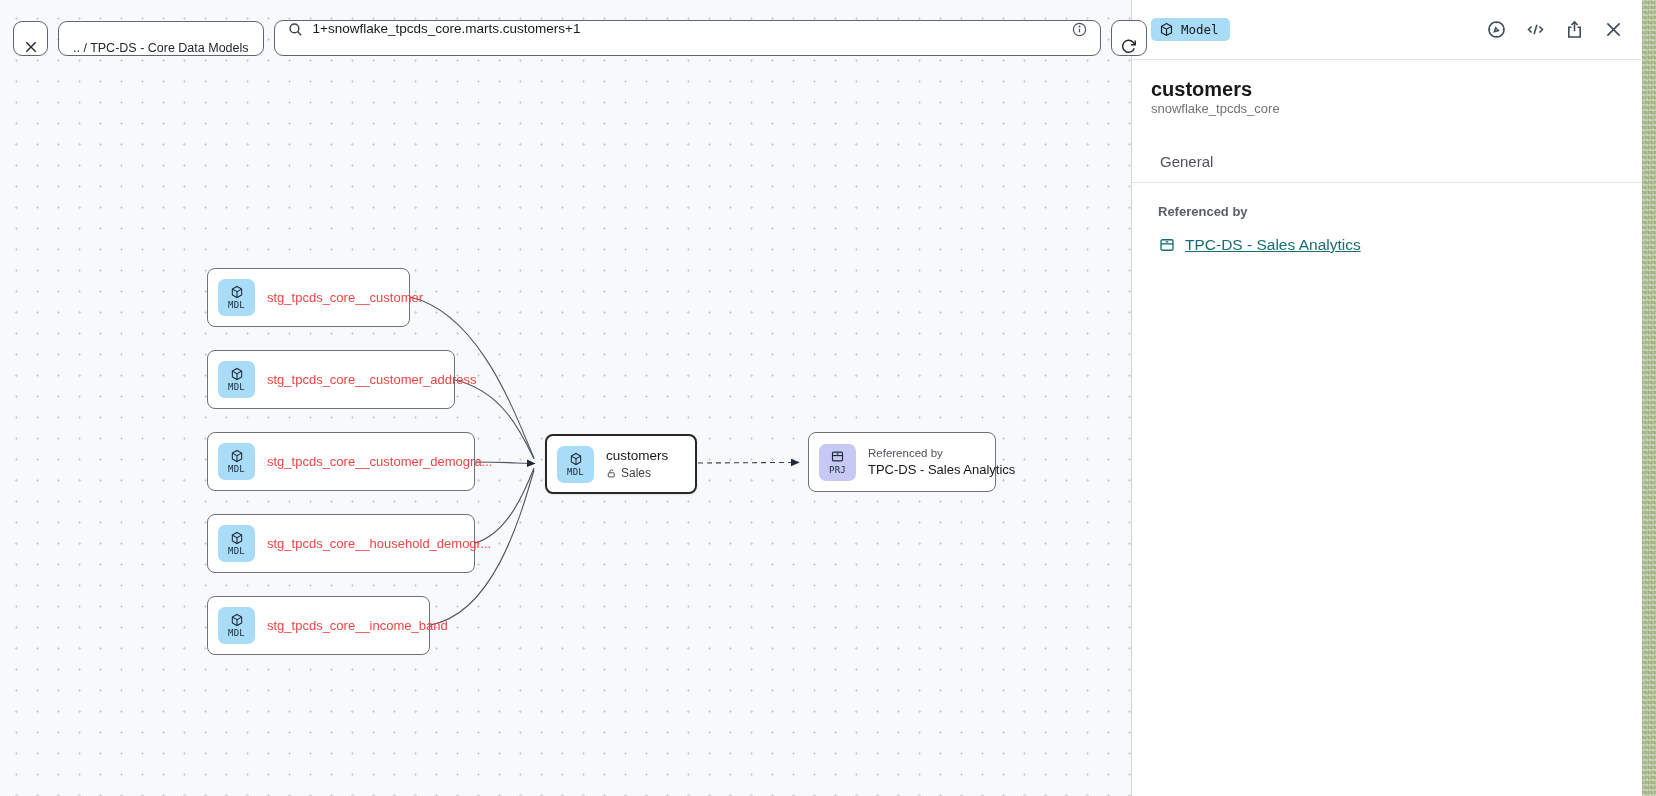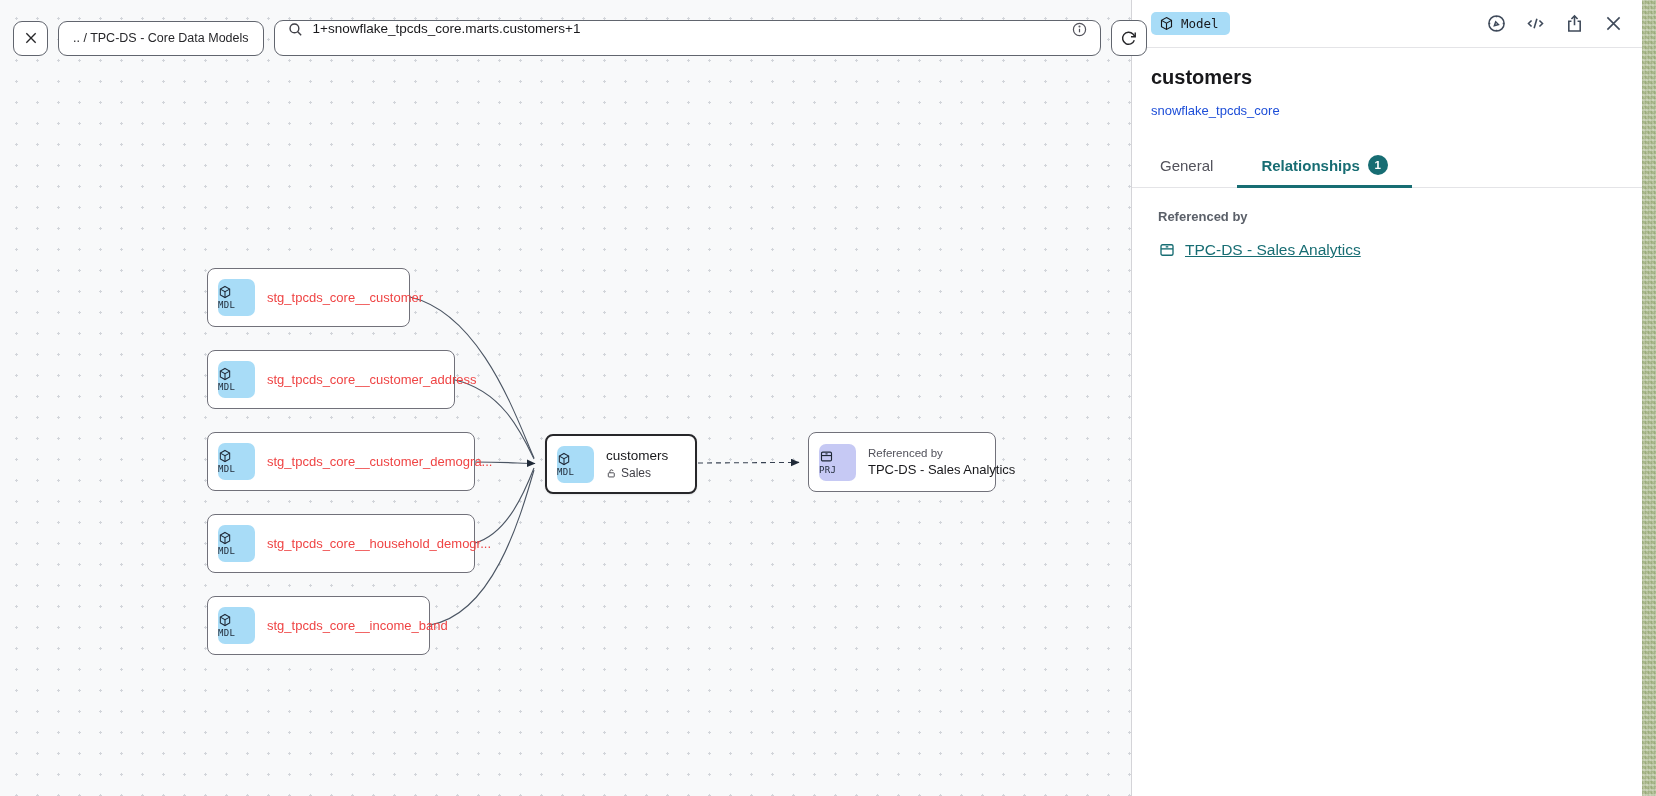--- a/index.html
+++ b/index.html
@@ -23,21 +23,21 @@
     position:relative;width:1131px;height:796px;flex:0 0 auto;
     background-color:#f8f9fa;
     background-image:radial-gradient(circle,#d2d5da 1.1px,transparent 1.4px);
     background-size:21px 21px;background-position:6px 8px;
   }
   .edges{position:absolute;inset:0;width:100%;height:100%;pointer-events:none}
 
   
   .topbar{position:absolute;left:13px;top:20px;display:flex;align-items:center;gap:10px;z-index:5}
   .tb-btn{
-    display:flex;align-items:center;justify-content:center;
+    display:flex;align-items:flex-end;justify-content:center;
     height:35px;background:#fff;border:1px solid #61656e;border-radius:9px;
     color:#27272a;cursor:pointer;
   }
   .tb-close{width:35px}
   .tb-crumb{padding:0 14px;font-size:12.5px;white-space:nowrap}
   .searchbar{
     display:flex;align-items:flex-start;gap:9px;height:36px;width:827px;
     background:#fff;border:1px solid #61656e;border-radius:9px;padding:0 12px;
   }
   .searchbar input{
@@ -50,55 +50,55 @@
 
   
   .node{
     position:absolute;height:59px;background:#fff;border:1px solid var(--node-border);
     border-radius:8px;display:flex;align-items:center;gap:12px;padding:0 12px 0 10px;
     cursor:pointer;
   }
   .node-selected{border:2px solid #27272a;height:60px;box-shadow:0 1px 2px rgba(0,0,0,.08)}
   .nbadge{
     flex:0 0 auto;width:37px;height:37px;border-radius:7px;
-    display:flex;flex-direction:column;align-items:flex-start;justify-content:center;
+    display:flex;flex-direction:column;align-items:center;justify-content:center;
     color:#1f2937;
   }
   .nbadge-model{background:var(--badge-model)}
   .nbadge-project{background:var(--badge-project)}
   .nbadge .blabel{font-family:"DejaVu Sans Mono",monospace;font-size:9px;line-height:10px;margin-top:1px;letter-spacing:.3px}
   .node-label{font-size:13px;color:#ef4444;white-space:nowrap}
   .node-text{display:flex;flex-direction:column;justify-content:center;gap:3px}
   .node-title{font-size:13.5px;color:#18181b}
   .node-sub{display:flex;align-items:center;gap:4px;font-size:12px;color:#3f3f46}
   .node-caption{font-size:11.5px;color:#52525b}
   .node-title2{font-size:13px;color:#18181b;white-space:nowrap}
 
   
   .panel{
     position:relative;width:511px;height:796px;flex:0 0 auto;background:#fff;
     border-left:1px solid #d4d4d8;
   }
   .panel-header{
-    height:48px;display:flex;align-items:center;justify-content:space-between;
+    height:60px;display:flex;align-items:center;justify-content:space-between;
     padding:0 14px 0 19px;border-bottom:1px solid var(--divider);
   }
   .type-badge{
     display:flex;align-items:center;gap:7px;background:var(--badge-model);
     border-radius:5px;padding:4px 11px 4px 8px;color:#18181b;
     font-family:"DejaVu Sans Mono",monospace;font-size:12.5px;
   }
   .panel-actions{display:flex;align-items:center;gap:9px}
   .pa-btn{
     width:30px;height:30px;display:flex;align-items:center;justify-content:center;
     color:#3f4a5a;background:transparent;border:none;cursor:pointer;border-radius:6px;
   }
   .panel-title-block{padding:18px 20px 0 19px}
   .panel-title{font-size:20px;font-weight:700;color:#18181b}
-  .panel-subtitle{margin-top:14px;font-size:13px;color:#1d4ed8}
+  .panel-subtitle{margin-top:0;font-size:13px;color:#737373}
   .tabs{display:flex;margin-top:26px;padding:0 4px;border-bottom:1px solid var(--divider)}
   .tab{
     padding:11px 24px 10px;font-size:15px;color:#52525b;cursor:pointer;
     display:flex;align-items:center;gap:8px;border-bottom:3px solid transparent;margin-bottom:-1px;
   }
   .tab-active{color:var(--accent);font-weight:700;border-bottom-color:var(--accent)}
   .tab-badge{
     min-width:20px;height:20px;border-radius:10px;background:var(--accent);color:#fff;
     font-size:11.5px;font-weight:700;display:flex;align-items:center;justify-content:center;padding:0 6px;
   }
@@ -342,24 +342,20 @@
 
     <div class="panel-title-block">
       <h1 class="panel-title">customers</h1>
       <div class="panel-subtitle">snowflake_tpcds_core</div>
     </div>
 
     <div class="tabs">
       <div class="tab">
         <span>General</span>
       </div>
-      <div class="tab tab-active">
-        <span>Relationships</span>
-        <span class="tab-badge">1</span>
-      </div>
     </div>
 
     <div class="panel-content">
       <div class="section-label">Referenced by</div>
       <a class="ref-link">
         <span class="icon">
             <svg width="18" height="18" viewBox="0 0 24 24" fill="none" stroke="currentColor" stroke-width="1.8">
               <rect x="4" y="5" width="16" height="14" rx="2"></rect>
               <path d="M4 10.5h16"></path>
               <path d="M10.3 7.8h3.4"></path>

